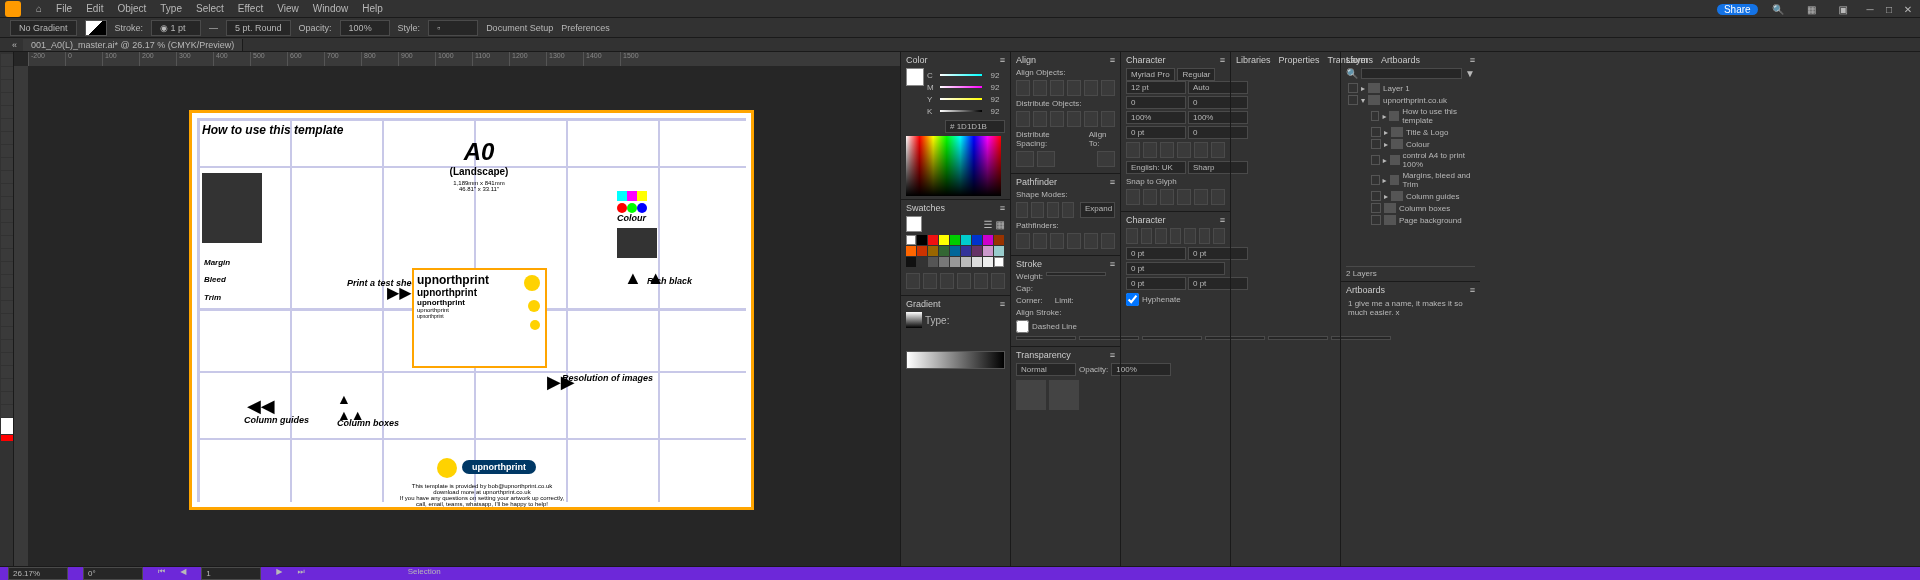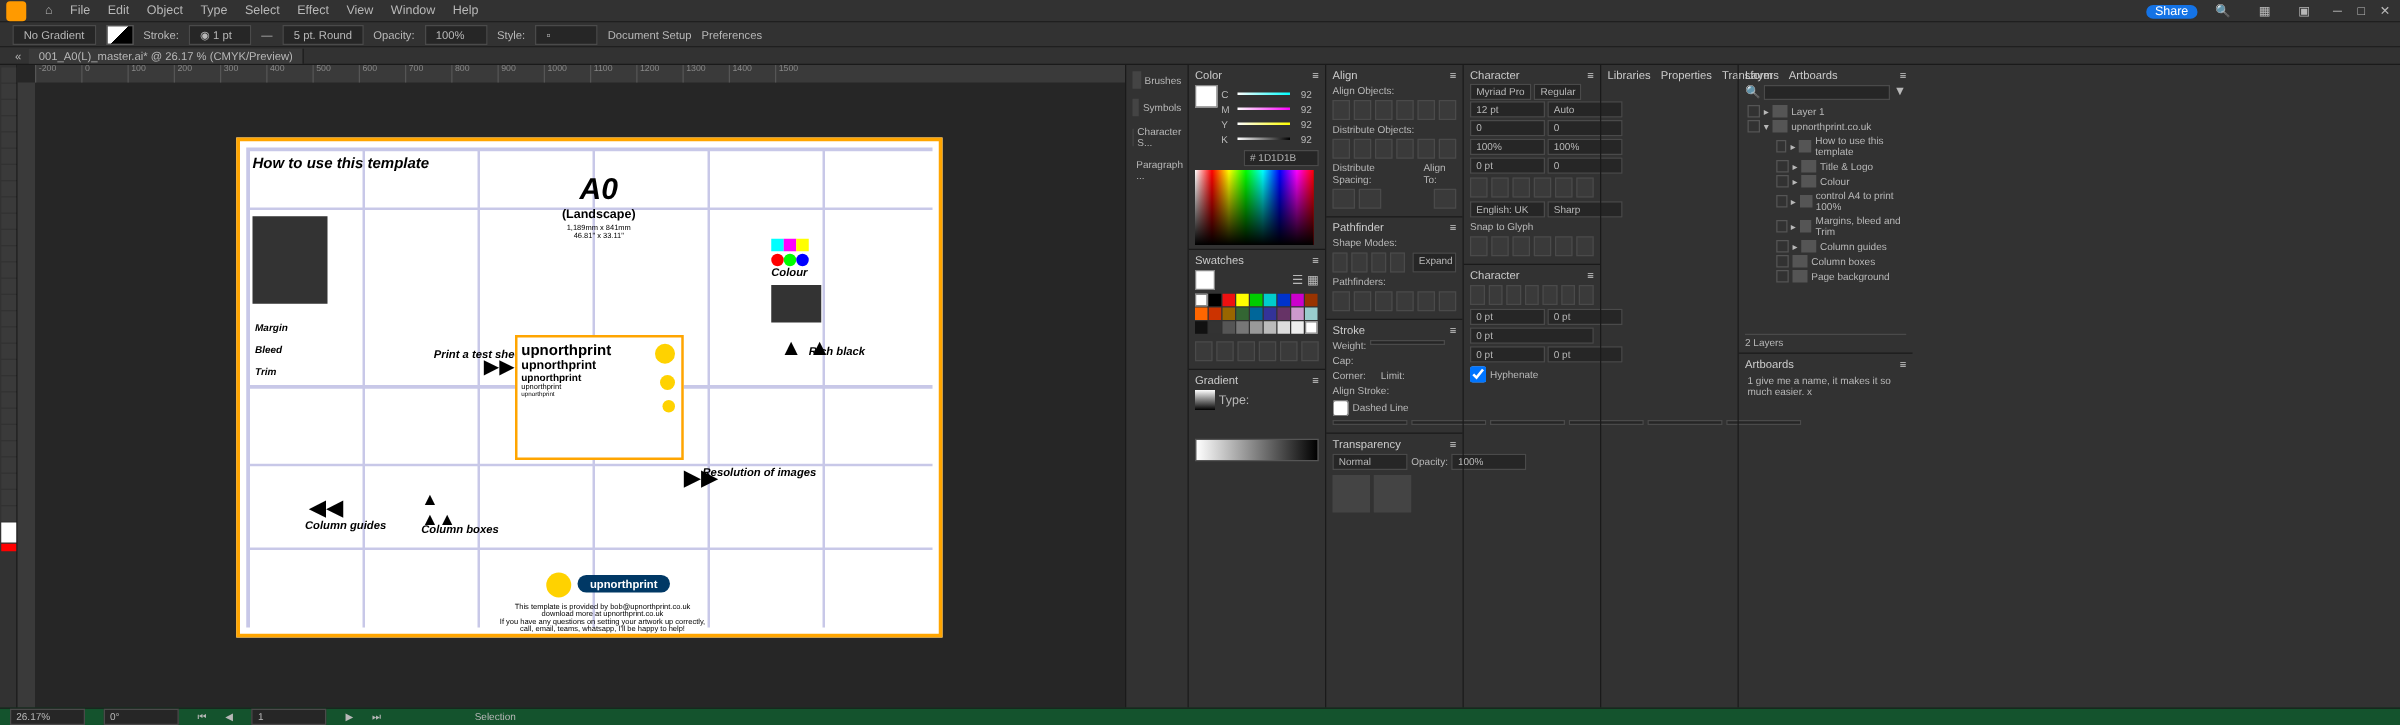--- a/index.html
+++ b/index.html
@@ -41,21 +41,21 @@
 .colorfield{width:95px;height:60px;background:linear-gradient(to top,#000,transparent),linear-gradient(to right,#fff,#f00,#ff0,#0f0,#0ff,#00f,#f0f,#f00)}
 .swatchgrid{display:flex;flex-wrap:wrap;gap:1px;margin-top:3px}
 .swatchgrid .sw{width:10px;height:10px}
 .ddl{background:#262626;border:1px solid #4a4a4a;padding:1px 4px;font-size:8px;min-width:60px}
 .btn-row{display:flex;gap:3px;margin:3px 0}
 .btn-row .b{width:18px;height:16px;background:#3a3a3a;border:1px solid #4a4a4a}
 .layerrow{display:flex;align-items:center;gap:3px;padding:1px 2px;font-size:8px}
 .layerrow .eye{width:10px;height:10px;border:1px solid #555}
 .layerrow .thumb{width:12px;height:10px;background:#555}
 .layerrow.indent{padding-left:25px}
-.statusbar{position:absolute;bottom:0;left:0;right:0;height:14px;background:#14532d;border-top:1px solid #1a1a1a;display:flex;align-items:center;font-size:8px;padding:0 8px;gap:15px}
+.statusbar{position:absolute;bottom:0;left:0;right:0;height:14px;background:#6d28d9;border-top:1px solid #1a1a1a;display:flex;font-size:8px;padding:0 8px;gap:15px}
 .dockicons{width:50px;background:#323232;display:flex;flex-direction:column;gap:8px;padding:5px;border-left:1px solid #1a1a1a}
 .dockicons .di{display:flex;align-items:center;gap:3px;font-size:8px}
 .dockicons .di .ic{width:14px;height:14px;background:#444}
 </style>
 </head>
 <body>
 
 <div class="menubar">
   <div class="logo"></div>
   <span>⌂</span>
@@ -237,38 +237,20 @@
         <div>This template is provided by bob@upnorthprint.co.uk</div>
         <div>download more at upnorthprint.co.uk</div>
         <div>If you have any questions on setting your artwork up correctly,</div>
         <div>call, email, teams, whatsapp, I'll be happy to help!</div>
       </div>
     </div>
   </div>
 
   <div class="rside">
 
-    <div class="dockicons">
-      <div class="di">
-          <div class="ic"></div>
-          <span>Brushes</span>
-        </div>
-      <div class="di">
-          <div class="ic"></div>
-          <span>Symbols</span>
-        </div>
-      <div class="di">
-          <div class="ic"></div>
-          <span>Character S...</span>
-        </div>
-      <div class="di">
-          <div class="ic"></div>
-          <span>Paragraph ...</span>
-        </div>
-    </div>
 
     <div class="pcol" style="width:110px">
       <div class="panel">
         <div class="phead">
             <span>Color</span>
             <span>≡</span>
           </div>
         <div style="display:flex;gap:3px">
           <div style="width:18px;height:18px;background:#fff;border:1px solid #888"></div>
           <div style="flex:1">
@@ -661,14 +643,14 @@
 </div>
 
 <div class="statusbar">
   <span class="ddl">26.17%</span>
   <span class="ddl">0°</span>
   <span>⏮</span>
   <span>◀</span>
   <span class="ddl">1</span>
   <span>▶</span>
   <span>⏭</span>
-  <span style="margin-left:60px">Selection</span>
+  <span style="margin-left:88px">Selection</span>
 </div>
 
 </body></html>

